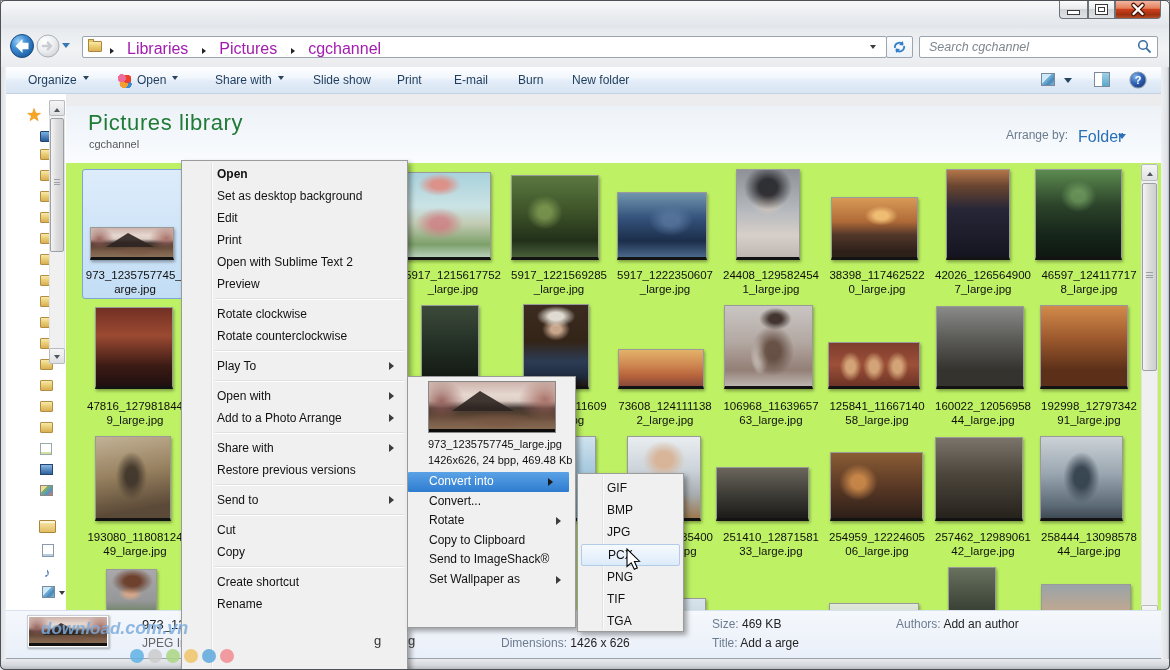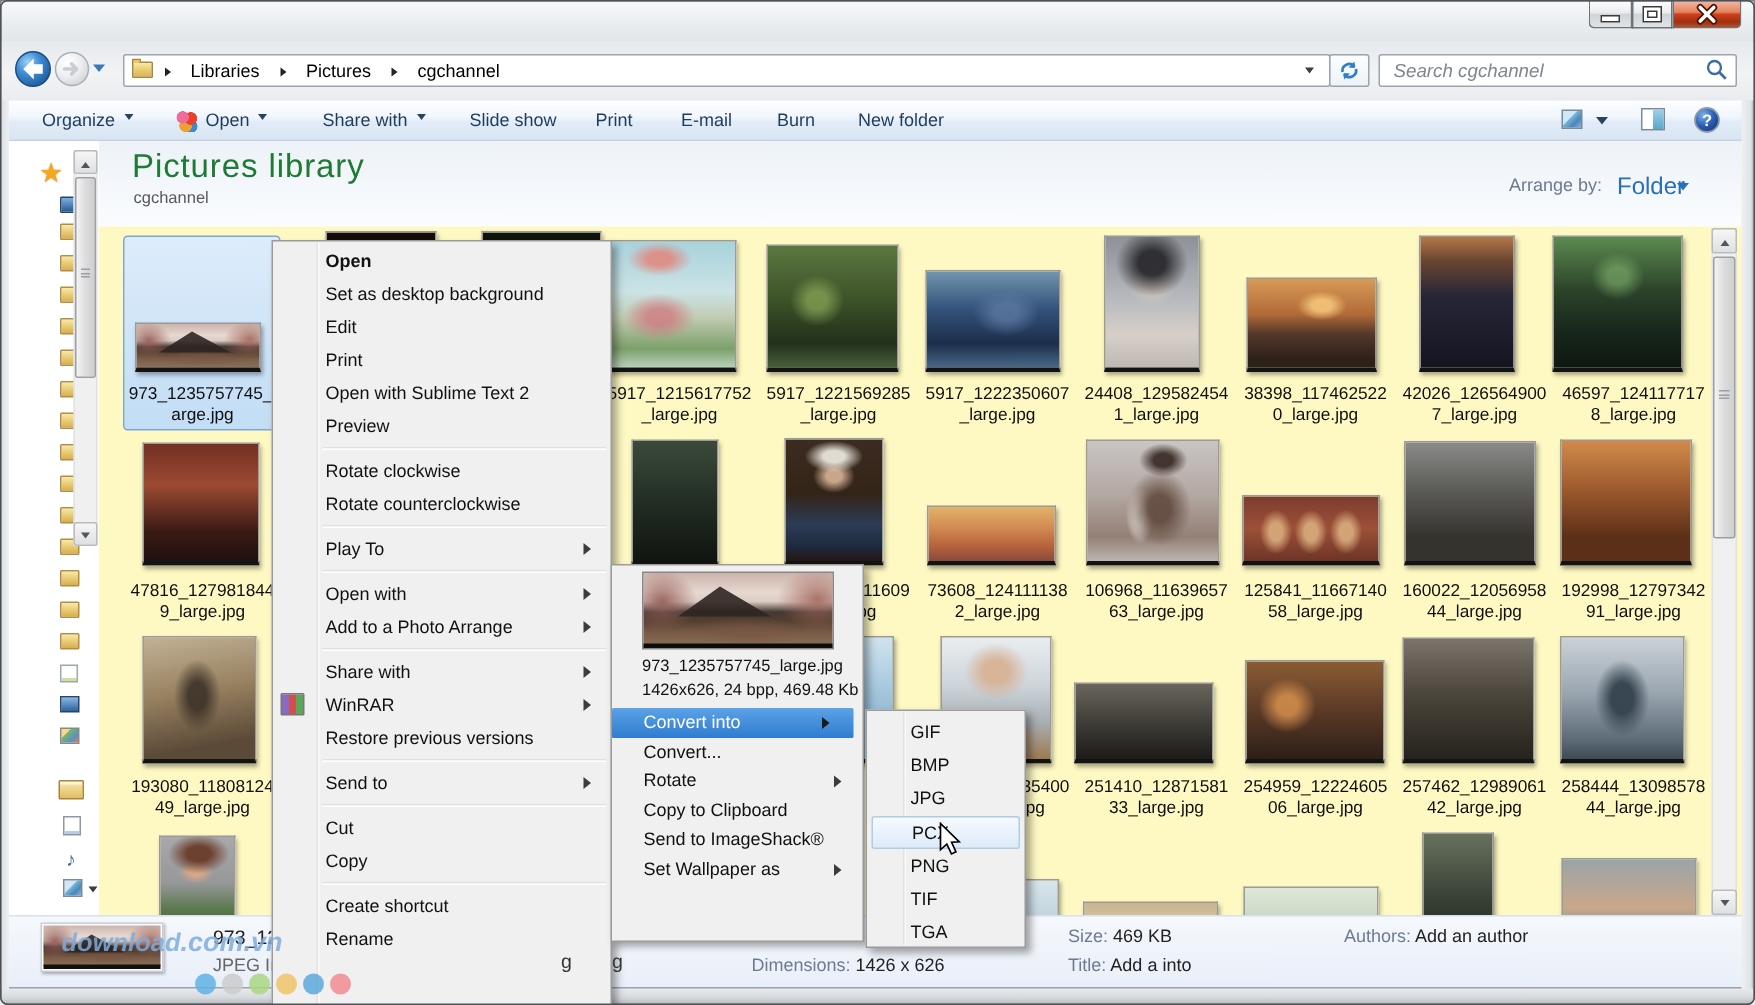--- a/index.html
+++ b/index.html
@@ -27,21 +27,21 @@
 #navpane{left:6px;top:94px;width:60px;height:516px;background:#fff}
 .fld{left:34px;width:13px;height:11px;background:linear-gradient(180deg,#f7e9ac,#ecd27c 40%,#d9af52);border:1px solid #b28d42;border-radius:1px}
 
 .sbtrack{background:#f0f0f0;border:1px solid #e2e2e2}
 .sbthumb{background:linear-gradient(90deg,#f4f4f4,#dcdcdc 50%,#cfcfcf);border:1px solid #9aa0a6;border-radius:2px}
 .sbbtn{background:linear-gradient(180deg,#f6f6f6,#dfe0e2);border:1px solid #b8bcc0;border-radius:2px}
 .uarr{width:0;height:0;border:3.5px solid transparent;border-bottom:4.5px solid #50565c;margin:4px auto 0}
 .darr{width:0;height:0;border:3.5px solid transparent;border-top:4.5px solid #50565c;margin:6px auto 0}
 .grip{height:1px;background:#9aa0a6;margin:1.5px 3px 0}
 
-#main{left:66px;top:94px;width:1095px;height:516px;background:#fef9c3;overflow:hidden}
+#main{left:66px;top:106px;width:1095px;height:516px;background:#bef264;overflow:hidden}
 #libhead{left:0;top:0;width:1095px;height:57px;background:linear-gradient(180deg,#edf2f8,#fafcfe)}
 .th{position:absolute;border:1px solid #9a9a9a;border-bottom:3px solid #131313;box-shadow:1px 2px 3px rgba(0,0,0,.35)}
 .cap{position:absolute;width:110px;text-align:center;font-size:11.5px;line-height:14px;color:#0f0f0f}
 
 #details{left:6px;top:610px;width:1155px;height:49px;background:linear-gradient(180deg,#f5f8fc,#e9eff9);border-top:1px solid #d9e1ec;border-bottom:1px solid #9aa2ae}
 .dlabel{color:#6b7c90;font-size:12px}
 .dval{color:#222;font-size:12px}
 
 .menu{background:#f0f0f0;border:1px solid #9b9b9b;box-shadow:3px 3px 5px rgba(0,0,0,.35)}
 .gutter:before{content:'';position:absolute;top:1px;bottom:1px;border-left:1px solid #e2e2e2;border-right:1px solid #fbfbfb}
@@ -113,21 +113,21 @@
 <circle cx="13" cy="13" r="11.5" fill="url(#bg1)" stroke="#1c4c80" stroke-width="1"></circle>
 <polygon points="6.5,13 13.5,6 13.5,9.8 19.5,9.8 19.5,16.2 13.5,16.2 13.5,20" fill="#fff"></polygon>
 <circle cx="39" cy="13" r="11" fill="url(#gg1)" stroke="#aab0b6" stroke-width="1"></circle>
 <path d="M34 13 L42 13 M42 13 L38.8 9.6 M42 13 L38.8 16.4" stroke="#c9cdd2" stroke-width="2.4" fill="none" stroke-linecap="round"></path>
 </svg>
 <div class="abs" style="left:62px;top:43px;width:0;height:0;border:4px solid transparent;border-top:5px solid #3a78b4"></div>
 
 <div class="abs" style="left:82px;top:36px;width:805px;height:22px;background:#fff;border:1px solid #9aa5b0;border-radius:2px"></div>
 <div class="abs" style="left:88px;top:41px;width:14px;height:11px;background:linear-gradient(180deg,#f9eaaa,#eccf74 45%,#dcb257);border:1px solid #a9863c;border-radius:1px"></div>
     <div class="abs" style="left:88px;top:39px;width:6px;height:3px;background:#e8c866;border:1px solid #a9863c;border-bottom:none;border-radius:1px 1px 0 0"></div>
-<div class="abs" style="left:110px;top:40px;font-size:12px;color:#000000;white-space:nowrap"><span class="bsep"></span>Libraries<span class="bsep" style="margin-left:14px"></span>Pictures<span class="bsep" style="margin-left:14px"></span>cgchannel</div>
+<div class="abs" style="left:110px;top:40px;font-size:16px;color:#a21caf;white-space:nowrap"><span class="bsep"></span>Libraries<span class="bsep" style="margin-left:14px"></span>Pictures<span class="bsep" style="margin-left:14px"></span>cgchannel</div>
 <div class="abs" style="left:870px;top:45px;width:0;height:0;border:3.5px solid transparent;border-top:4.5px solid #3c3c3c"></div>
 <div class="abs" style="left:886px;top:36px;width:27px;height:22px;background:linear-gradient(180deg,#fdfdfe,#eef3f8);border:1px solid #9aa5b0;border-radius:2px"></div>
 <svg class="abs" style="left:891px;top:40px" width="18" height="14">
       <path d="M4 8 A4.5 4.5 0 0 1 12 4.5" stroke="#2f7ec9" stroke-width="1.8" fill="none"></path>
       <path d="M12 1 L12.3 5.4 L8 5 Z" fill="#2f7ec9"></path>
       <path d="M13 6 A4.5 4.5 0 0 1 5 9.6" stroke="#2f7ec9" stroke-width="1.8" fill="none"></path>
       <path d="M5 13 L4.7 8.6 L9 9 Z" fill="#2f7ec9"></path>
     </svg>
 
 <div class="abs" style="left:919px;top:36px;width:239px;height:22px;background:#fff;border:1px solid #9aa5b0;border-radius:2px"></div>
@@ -290,21 +290,21 @@
 <div class="abs" style="left:21px;top:4px;width:82px;height:33px;background:#fff;border:1px solid #c8ccd4;box-shadow:1px 1px 2px rgba(0,0,0,.3)">
 <div class="art1" style="position:absolute;left:1px;top:1px;right:1px;height:27px">
           <div class="roof" style="border-left-width:18px;border-right-width:22px;border-bottom-width:12px;top:22%"></div>
         </div>
 <div style="position:absolute;left:1px;bottom:1px;right:1px;height:3px;background:#111"></div>
       </div>
 <div class="abs" style="left:136px;top:6px;font-size:13px;color:#1e1e1e;white-space:nowrap">973_1235757745_large.jpg</div>
 <div class="abs" style="left:136px;top:25px;font-size:12px;color:#666">JPEG Image</div>
 <div class="abs" style="left:495px;top:25px;font-size:12px"><span class="dlabel">Dimensions: </span><span class="dval">1426 x 626</span></div>
 <div class="abs" style="left:706px;top:6px;font-size:12px"><span class="dlabel">Size: </span><span class="dval">469 KB</span></div>
-<div class="abs" style="left:706px;top:25px;font-size:12px"><span class="dlabel">Title: </span><span class="dval">Add a into</span></div>
+<div class="abs" style="left:706px;top:25px;font-size:12px"><span class="dlabel">Title: </span><span class="dval">Add a arge</span></div>
 <div class="abs" style="left:890px;top:6px;font-size:12px"><span class="dlabel">Authors: </span><span class="dval">Add an author</span></div>
 </div>
 
 <div id="wmark" class="abs"><span style="font-size:17px">download</span><span style="font-size:18px">.com.vn</span></div>
 <div class="dot abs" style="left:130px;top:649px;background:#5fb2e5"></div>
 <div class="dot abs" style="left:148px;top:649px;background:#cbcbcb"></div>
 <div class="dot abs" style="left:166px;top:649px;background:#abd683"></div>
 <div class="dot abs" style="left:184px;top:649px;background:#f0c46a"></div>
 <div class="dot abs" style="left:202px;top:649px;background:#5da8dd"></div>
 <div class="dot abs" style="left:220px;top:649px;background:#f18c92"></div>
@@ -321,21 +321,20 @@
 <div class="sep"></div>
 <div class="mi">Rotate clockwise</div>
 <div class="mi">Rotate counterclockwise</div>
 <div class="sep"></div>
 <div class="mi sub">Play To</div>
 <div class="sep"></div>
 <div class="mi sub">Open with</div>
 <div class="mi sub">Add to a Photo Arrange</div>
 <div class="sep"></div>
 <div class="mi sub">Share with</div>
-<div class="mi sub"><div style="position:absolute;left:5px;top:3px;width:16px;height:15px;background:linear-gradient(90deg,#8a6ac0 0 34%,#d05050 34% 67%,#58a858 67% 100%);border:1px solid #777;border-radius:1px"></div>WinRAR</div>
 <div class="mi">Restore previous versions</div>
 <div class="sep"></div>
 <div class="mi sub">Send to</div>
 <div class="sep"></div>
 <div class="mi">Cut</div>
 <div class="mi">Copy</div>
 <div class="sep"></div>
 <div class="mi">Create shortcut</div>
 <div class="mi">Rename</div>
 </div>

